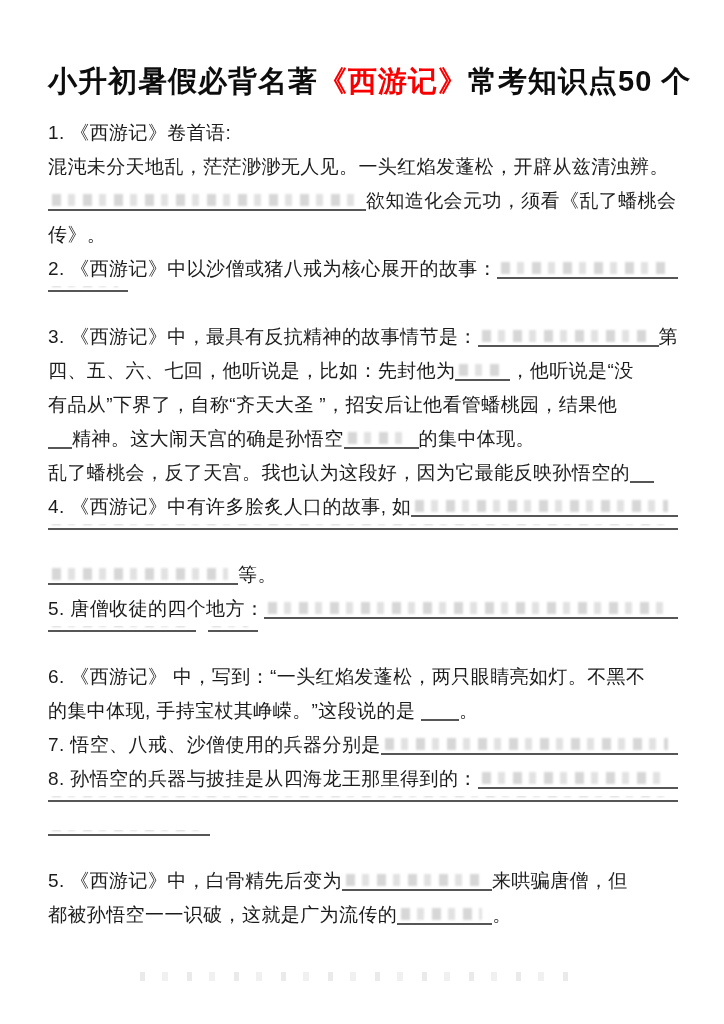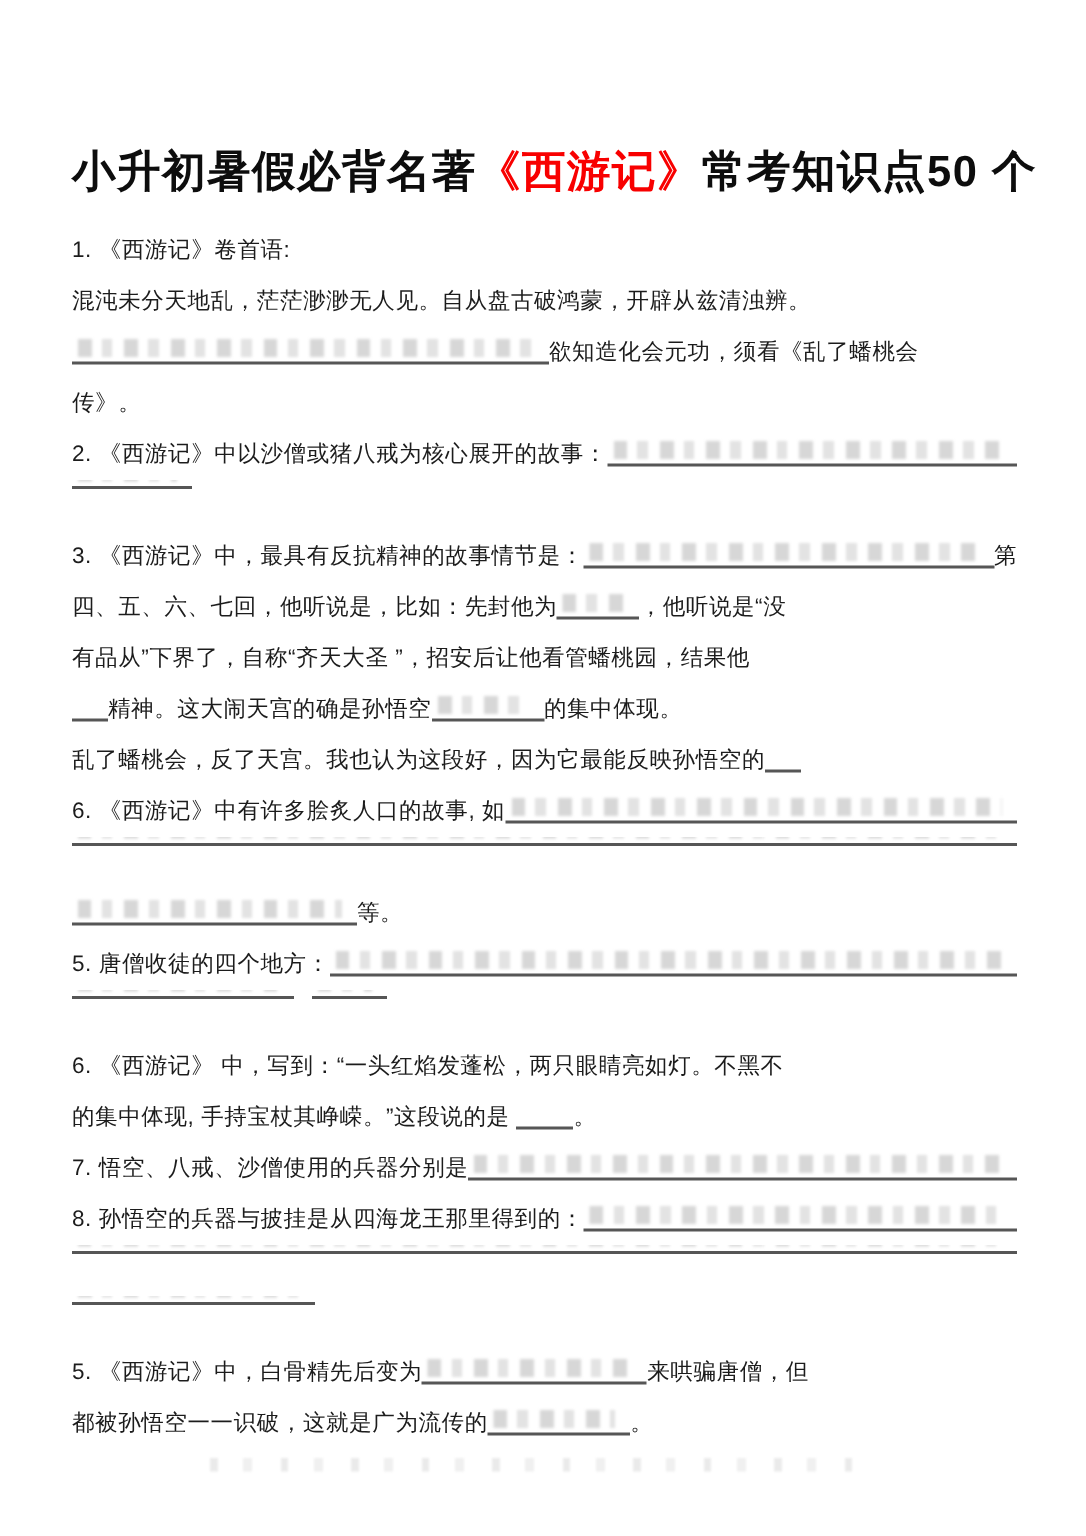--- a/index.html
+++ b/index.html
@@ -5,42 +5,42 @@
   :root { --line-color:#565656; }
   * { margin:0; padding:0; box-sizing:border-box; }
   html,body { background:#ffffff; }
   .page {
     position:relative;
     width:724px; height:1024px;
     background:#ffffff;
     font-family:"Liberation Sans", sans-serif;
     color:#1c1c1c;
     overflow:hidden;
-    padding:92px 46px 0 48px;
+    padding:58px 46px 0 48px;
   }
   .title {
     text-align:center;
     font-size:29px;
     font-weight:800;
     letter-spacing:1px;
     line-height:46px;
     color:#0d0d0d;
     white-space:nowrap;
   }
   .title .hl { font-weight:800; }
   .doc-body { margin-top:12px; }
   .line {
     display:flex;
     align-items:baseline;
     height:34px;
     width:100%;
     overflow:hidden;
   }
   .txt {
-    font-size:15px;
+    font-size:19px;
     line-height:34px;
     white-space:pre;
     letter-spacing:0.4px;
     color:#1c1c1c;
     flex:0 0 auto;
   }
   .blank {
     display:inline-block;
     height:0;
     border-bottom:2px solid var(--line-color);
@@ -81,21 +81,21 @@
 
   <div class="title">
     <span>小升初暑假必背名著</span><span class="hl" style="color: rgb(248, 0, 0);">《西游记》</span><span>常考知识点50 个</span>
   </div>
 
   <div class="doc-body">
       <div class="line">
         <span class="txt">1. 《西游记》卷首语:</span>
       </div>
       <div class="line">
-        <span class="txt">混沌未分天地乱，茫茫渺渺无人见。自从盘古破鸿蒙，开辟从兹清浊辨。</span>
+        <span class="txt">混沌未分天地乱，茫茫渺渺无人见。一头红焰发蓬松，开辟从兹清浊辨。</span>
       </div>
       <div class="line">
         <span class="blank ghost" style="width: 318px;"></span>
         <span class="txt">欲知造化会元功，须看《乱了蟠桃会</span>
       </div>
       <div class="line">
         <span class="txt">传》。</span>
       </div>
       <div class="line">
         <span class="txt">2. 《西游记》中以沙僧或猪八戒为核心展开的故事：</span>
@@ -121,21 +121,21 @@
         <span class="blank" style="width: 24px;"></span>
         <span class="txt">精神。这大闹天宫的确是孙悟空</span>
         <span class="blank ghost" style="width: 75px;"></span>
         <span class="txt">的集中体现。</span>
       </div>
       <div class="line">
         <span class="txt">乱了蟠桃会，反了天宫。我也认为这段好，因为它最能反映孙悟空的</span>
         <span class="blank" style="width: 24px;"></span>
       </div>
       <div class="line">
-        <span class="txt">6. 《西游记》中有许多脍炙人口的故事, 如</span>
+        <span class="txt">4. 《西游记》中有许多脍炙人口的故事, 如</span>
         <span class="blank ghost" style="flex: 1 1 auto;"></span>
       </div>
       <div class="line">
         <span class="blank ghost" style="flex: 1 1 auto;"></span>
       </div>
       <div class="line">
         <span class="blank ghost" style="width: 190px;"></span>
         <span class="txt">等。</span>
       </div>
       <div class="line">

